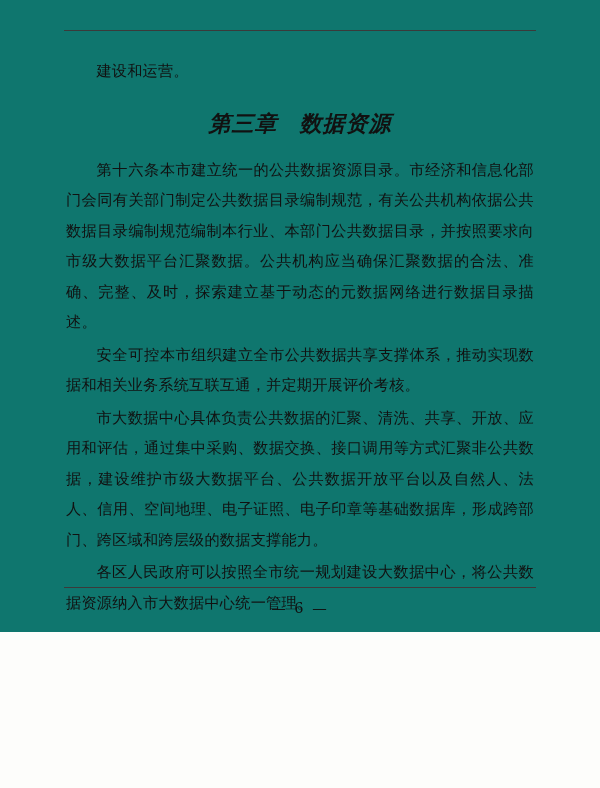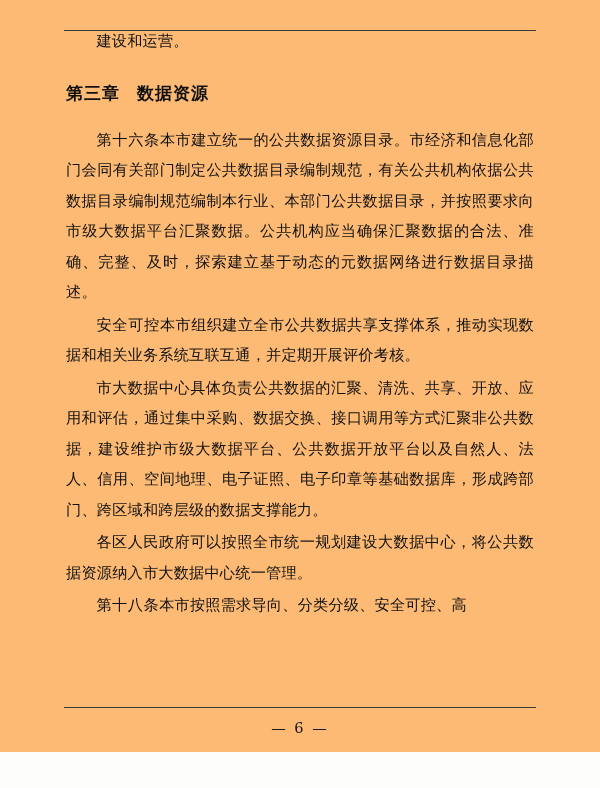--- a/index.html
+++ b/index.html
@@ -10,24 +10,24 @@
     width: 600px;
     height: 788px;
     background: #fdfdfb;
     font-family: "DejaVu Serif", "Liberation Serif", serif;
     color: #111;
     overflow: hidden;
   }
   .page {
     position: relative;
     width: 600px;
-    height: 752px;
+    height: 632px;
     box-sizing: border-box;
-    padding: 10px 66px 0 66px;
-    background: #fdba74;
+    padding: 40px 66px 0 66px;
+    background: #0f766e;
   }
   .rule-top {
     position: absolute;
     left: 64px;
     right: 64px;
     top: 30px;
     border-top: 1px solid #3a3a3a;
   }
   .rule-bottom {
     position: absolute;
@@ -46,25 +46,26 @@
     text-align: justify;
     text-justify: inter-ideograph;
     letter-spacing: 0.2px;
     color: #111;
   }
   p.indent {
     text-indent: 2em;
   }
   .chapter-title {
     margin: 22px 0 18px 0;
-    text-align: left;
-    font-size: 17px;
+    text-align: center;
+    font-size: 22px;
     font-weight: bold;
     letter-spacing: 1px;
     line-height: 28px;
+    font-style: italic;
   }
   .chapter-title .gap {
     display: inline-block;
     width: 1em;
   }
   .art-no {
     font-weight: normal;
     letter-spacing: 0.5px;
   }
   .footer {
@@ -103,23 +104,20 @@
     </p>
 
     <p class="para indent">
       <span>市大数据中心具体负责公共数据的汇聚、清洗、共享、开放、应用和评估，通过集中采购、数据交换、接口调用等方式汇聚非公共数据，建设维护市级大数据平台、公共数据开放平台以及自然人、法人、信用、空间地理、电子证照、电子印章等基础数据库，形成跨部门、跨区域和跨层级的数据支撑能力。</span>
     </p>
 
     <p class="para indent">
       <span>各区人民政府可以按照全市统一规划建设大数据中心，将公共数据资源纳入市大数据中心统一管理。</span>
     </p>
 
-    <p class="para indent">
-      <span class="art-no">第十八条</span><span>本市按照需求导向、分类分级、安全可控、高</span>
-    </p>
 
   </div>
 
   <div class="rule-bottom"></div>
 
   <div class="footer">— 6 —</div>
 
 </div>
 
 </body></html>

